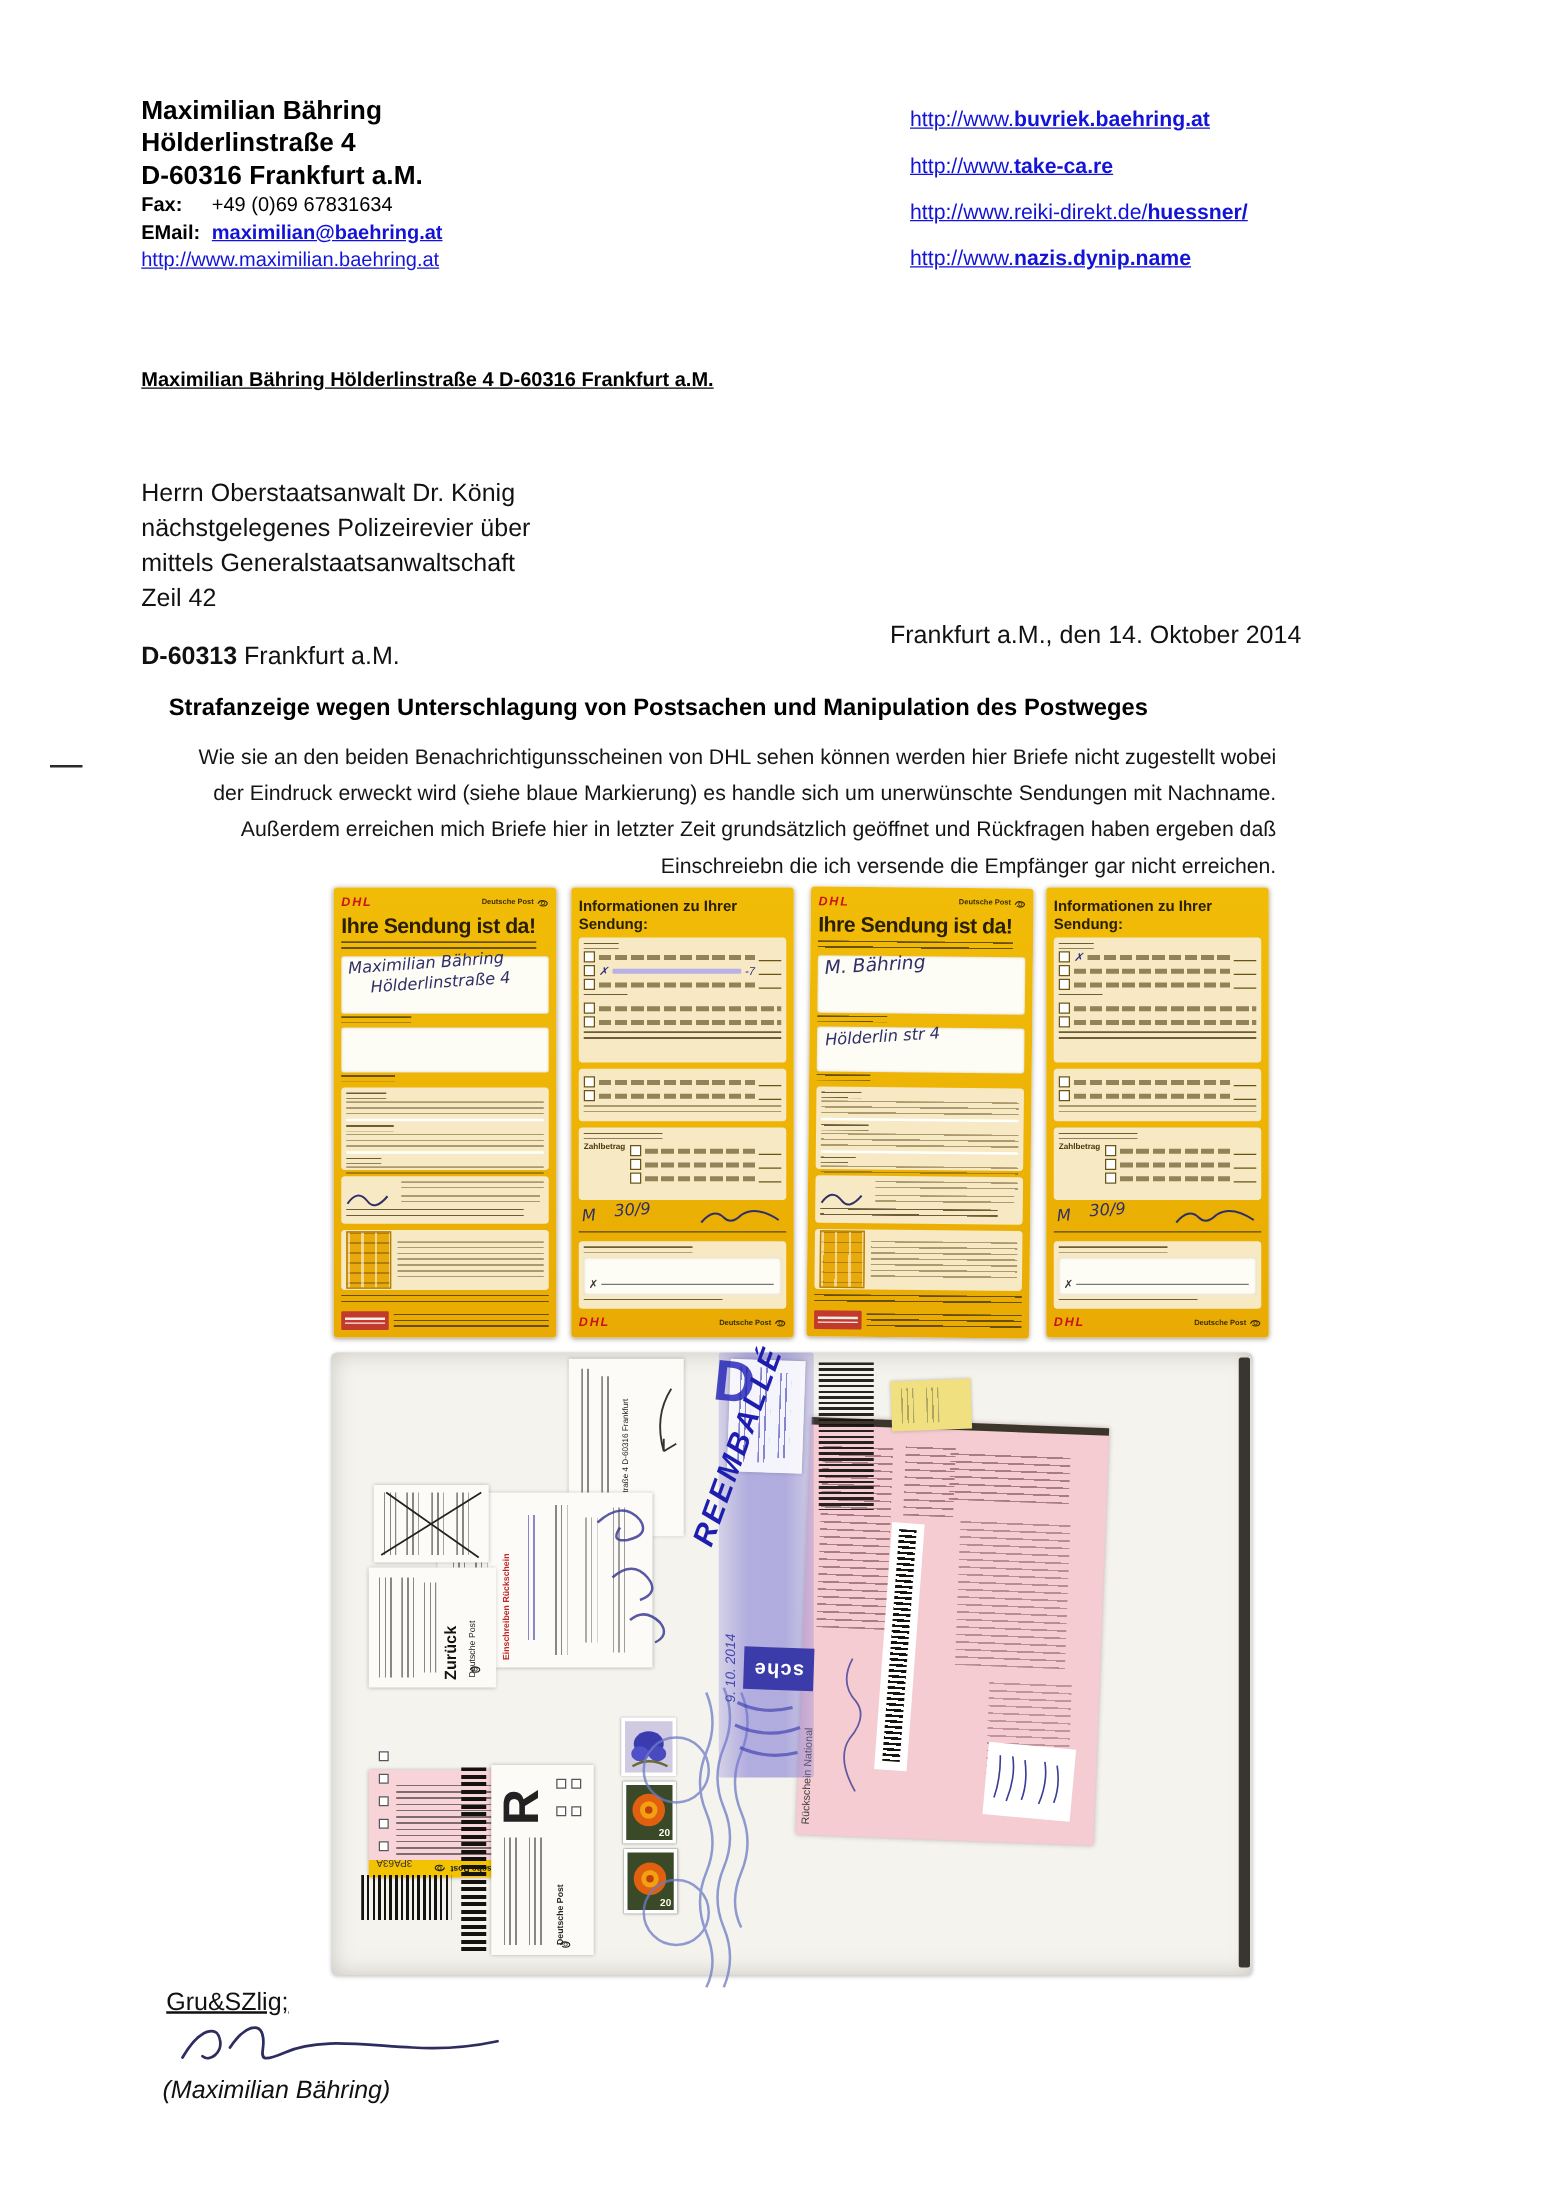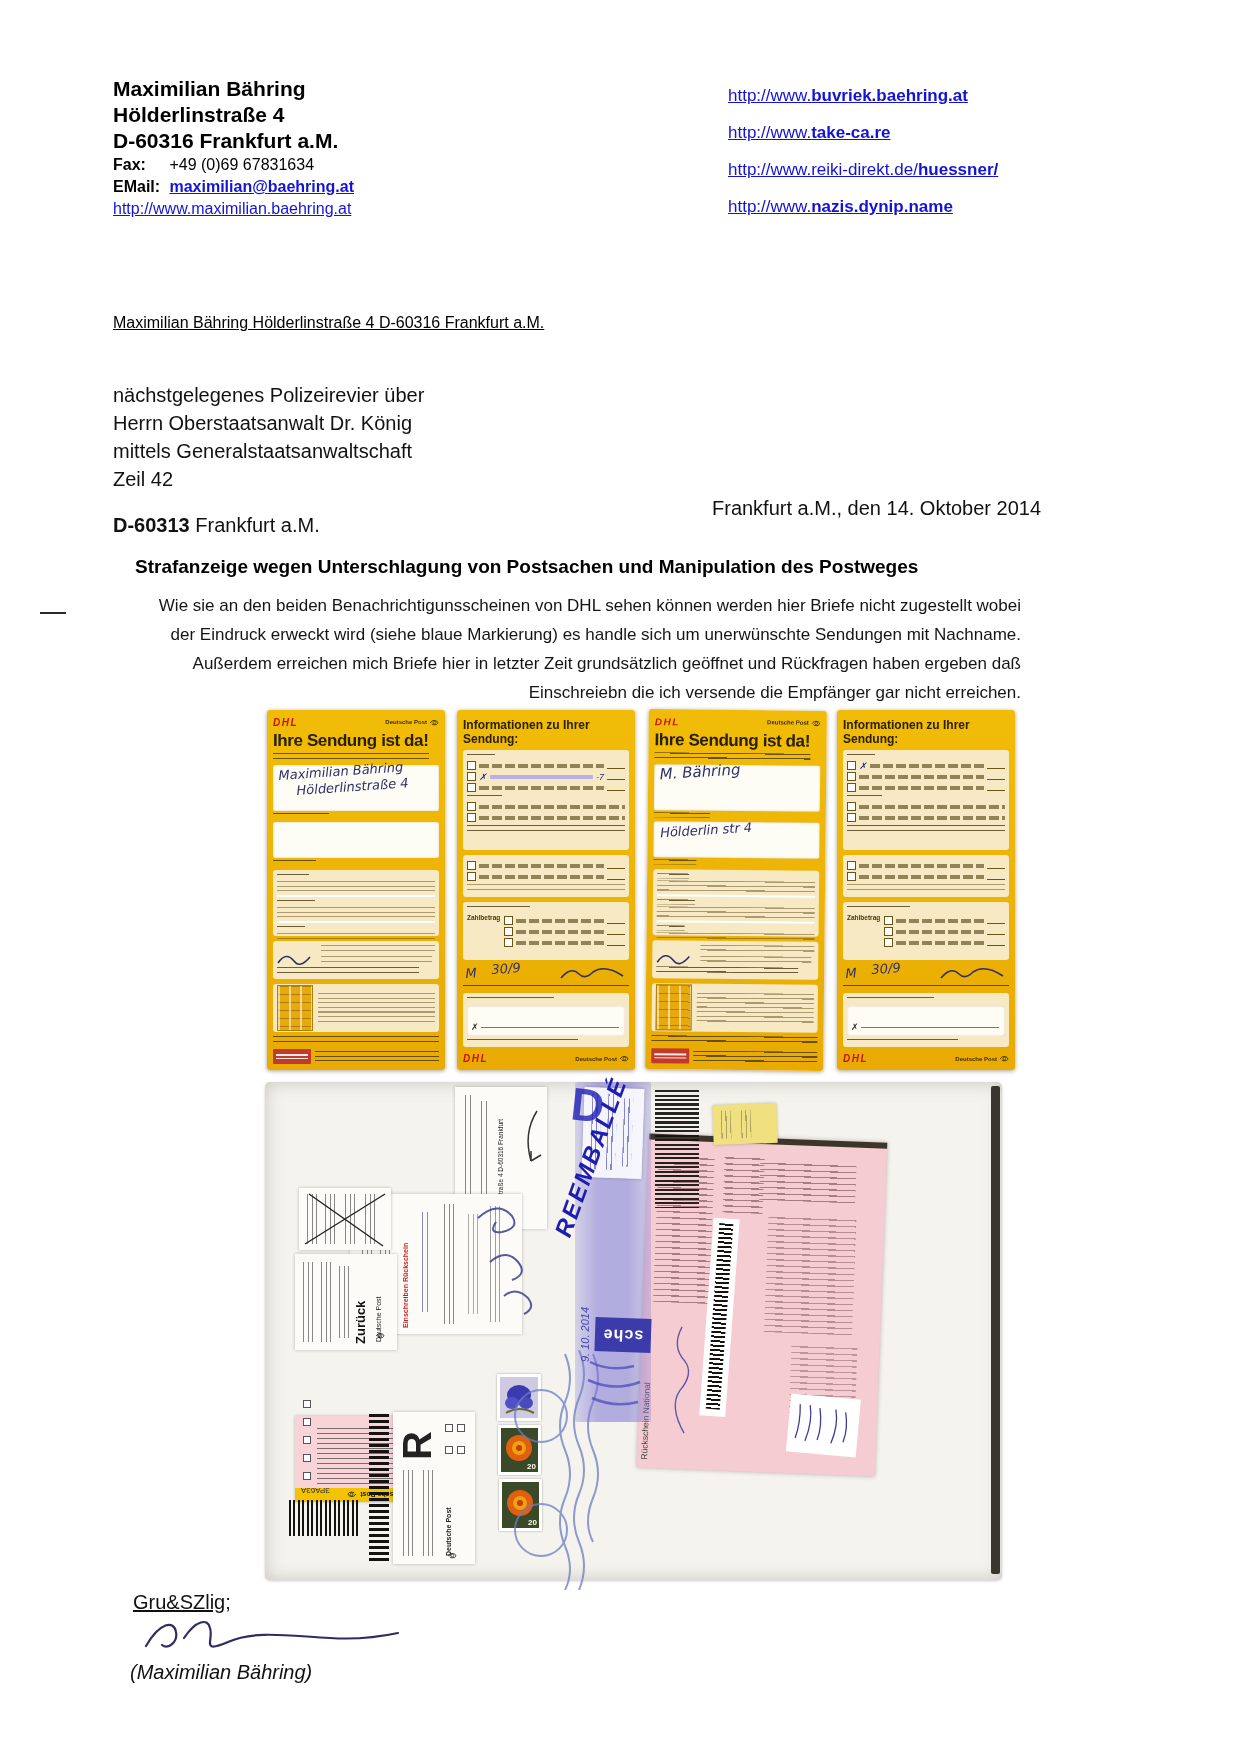--- a/index.html
+++ b/index.html
@@ -8,21 +8,21 @@
   .abs{position:absolute;}
   
   .lh-bold{font-weight:bold;font-size:21px;line-height:26px;color:#000;}
   .lh-row{font-size:16px;line-height:22px;color:#000;}
   .lh-label{font-weight:bold;display:inline-block;min-width:52px;}
   .red-num{color:#9c2a20;}
   .it{font-style:italic;color:#222;}
   a.doclink, .doclink{color:#1213d6;text-decoration:underline;cursor:pointer;}
   .biglink{font-size:17px;line-height:19px;display:block;margin-bottom:18px;color:#1213d6;text-decoration:underline;}
   .biglink b{font-weight:bold;}
-  .senderline{font-size:16px;font-weight:normal;text-decoration:underline;color:#000;margin-top:18px;}
+  .senderline{font-size:16px;font-weight:bold;text-decoration:underline;color:#000;}
   .recip{font-size:20px;line-height:28px;color:#111;}
   .cityline{font-size:20px;color:#111;}
   .dateline{font-size:20px;color:#111;}
   .subject{font-size:19px;font-weight:bold;color:#000;}
   .bodytext{font-size:17px;line-height:29px;color:#151515;width:886px;text-align:right;}
   .dash{width:26px;height:2px;background:#2a2a2a;}
   
   .sliprow{position:absolute;left:267px;top:710px;width:748px;height:366px;}
   .slip{position:absolute;top:0;width:178px;height:360px;background:linear-gradient(180deg,#f1bc08,#e9ab03);
         border-radius:3px;box-shadow:0 1px 4px rgba(60,40,0,.45);padding:6px;box-sizing:border-box;
@@ -102,22 +102,22 @@
   <div class="abs" style="left:728px;top:86px;width:330px;">
     <span class="biglink"><span>http://www.</span><b>buvriek.baehring.at</b></span>
     <span class="biglink"><span>http://www.</span><b>take-ca.re</b></span>
     <span class="biglink"><span>http://www.reiki-direkt.de/</span><b>huessner/</b></span>
     <span class="biglink"><span>http://www.</span><b>nazis.dynip.name</b></span>
   </div>
 
   <div class="abs senderline" style="left:113px;top:296px;">Maximilian Bähring  Hölderlinstraße 4 D-60316 Frankfurt a.M.</div>
 
   <div class="abs recip" style="left:113px;top:381px;">
+    <div>Herrn Oberstaatsanwalt Dr. König</div>
     <div>nächstgelegenes Polizeirevier über</div>
-    <div>Herrn Oberstaatsanwalt Dr. König</div>
     <div>mittels Generalstaatsanwaltschaft</div>
     <div>Zeil 42</div>
   </div>
   <div class="abs cityline" style="left:113px;top:514px;">
     <b>D-60313</b> <span>Frankfurt a.M.</span>
   </div>
   <div class="abs dateline" style="left:712px;top:497px;text-align:center;">Frankfurt a.M., den 14. Oktober 2014</div>
 
   <div class="abs subject" style="left:135px;top:556px;width:920px;">Strafanzeige wegen Unterschlagung von Postsachen und Manipulation des Postweges</div>
   <div class="abs dash" style="left:40px;top:612px;"></div>

